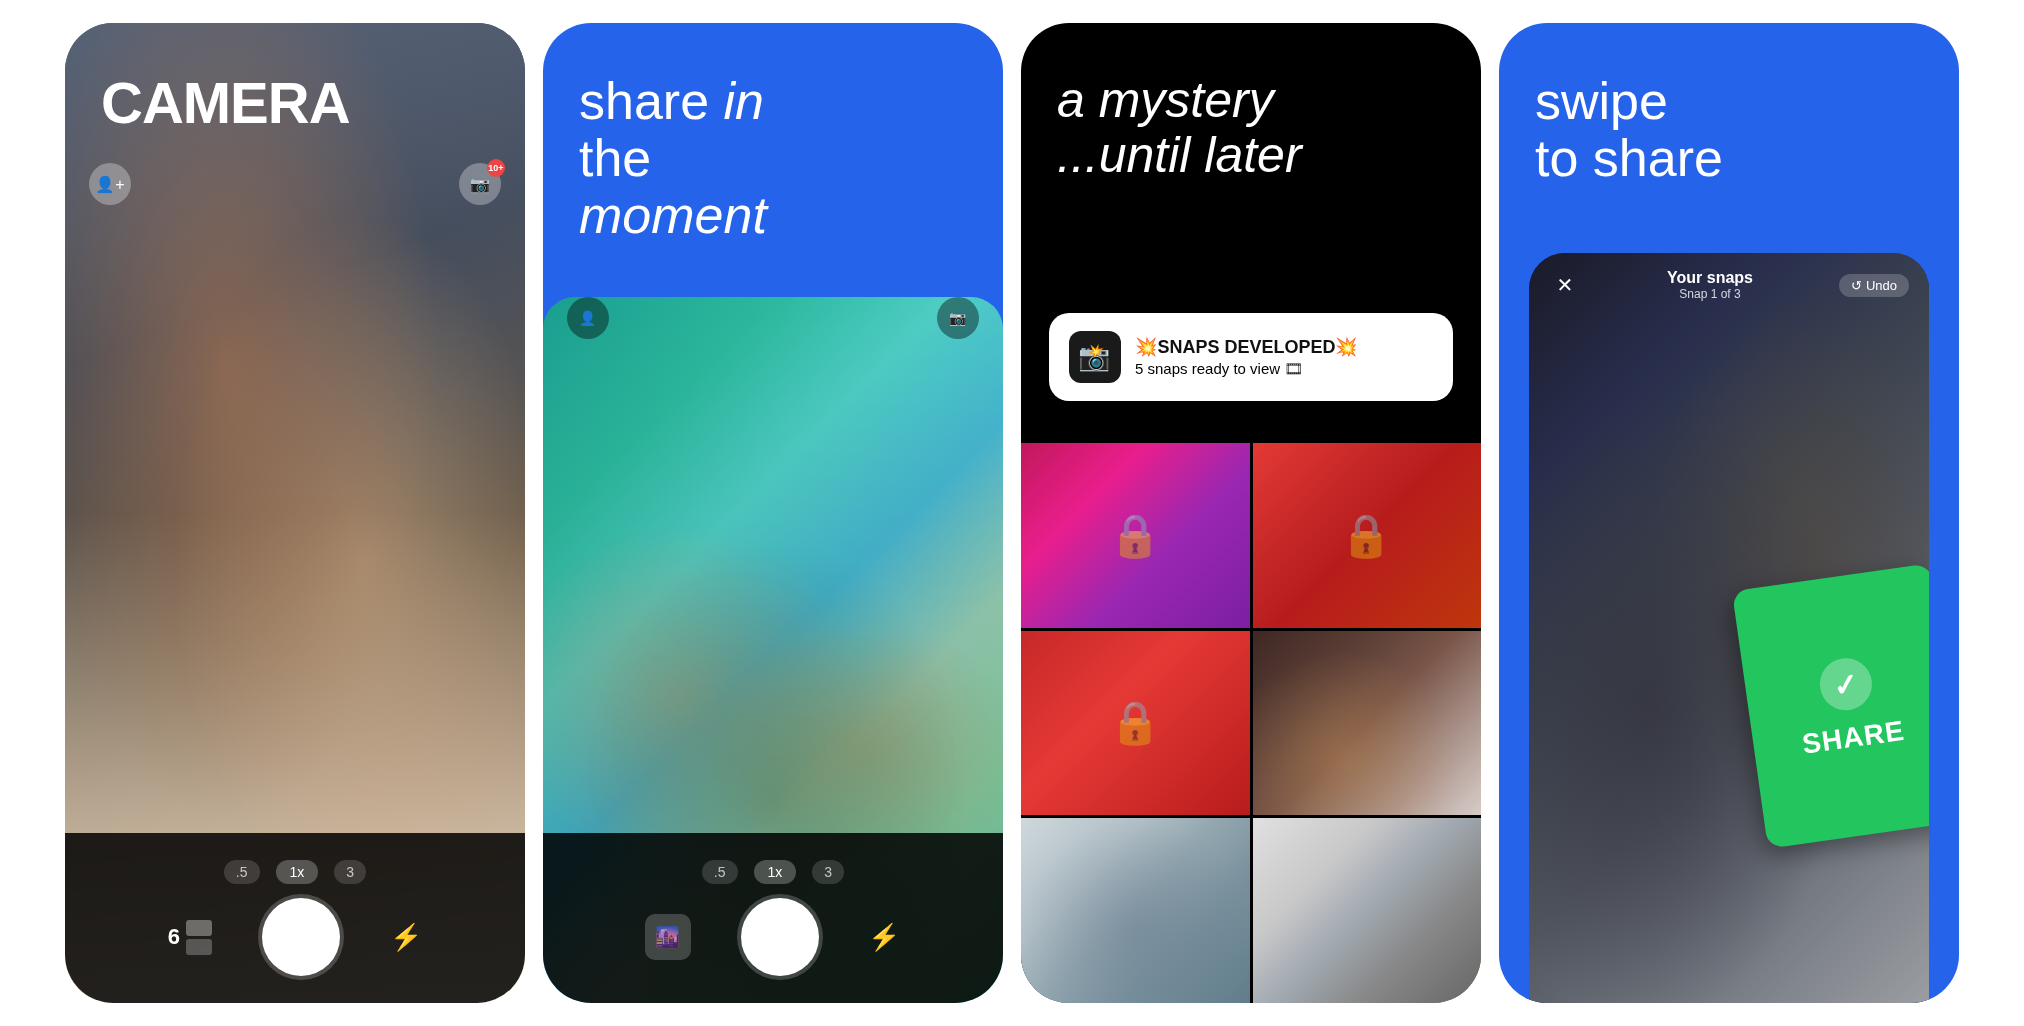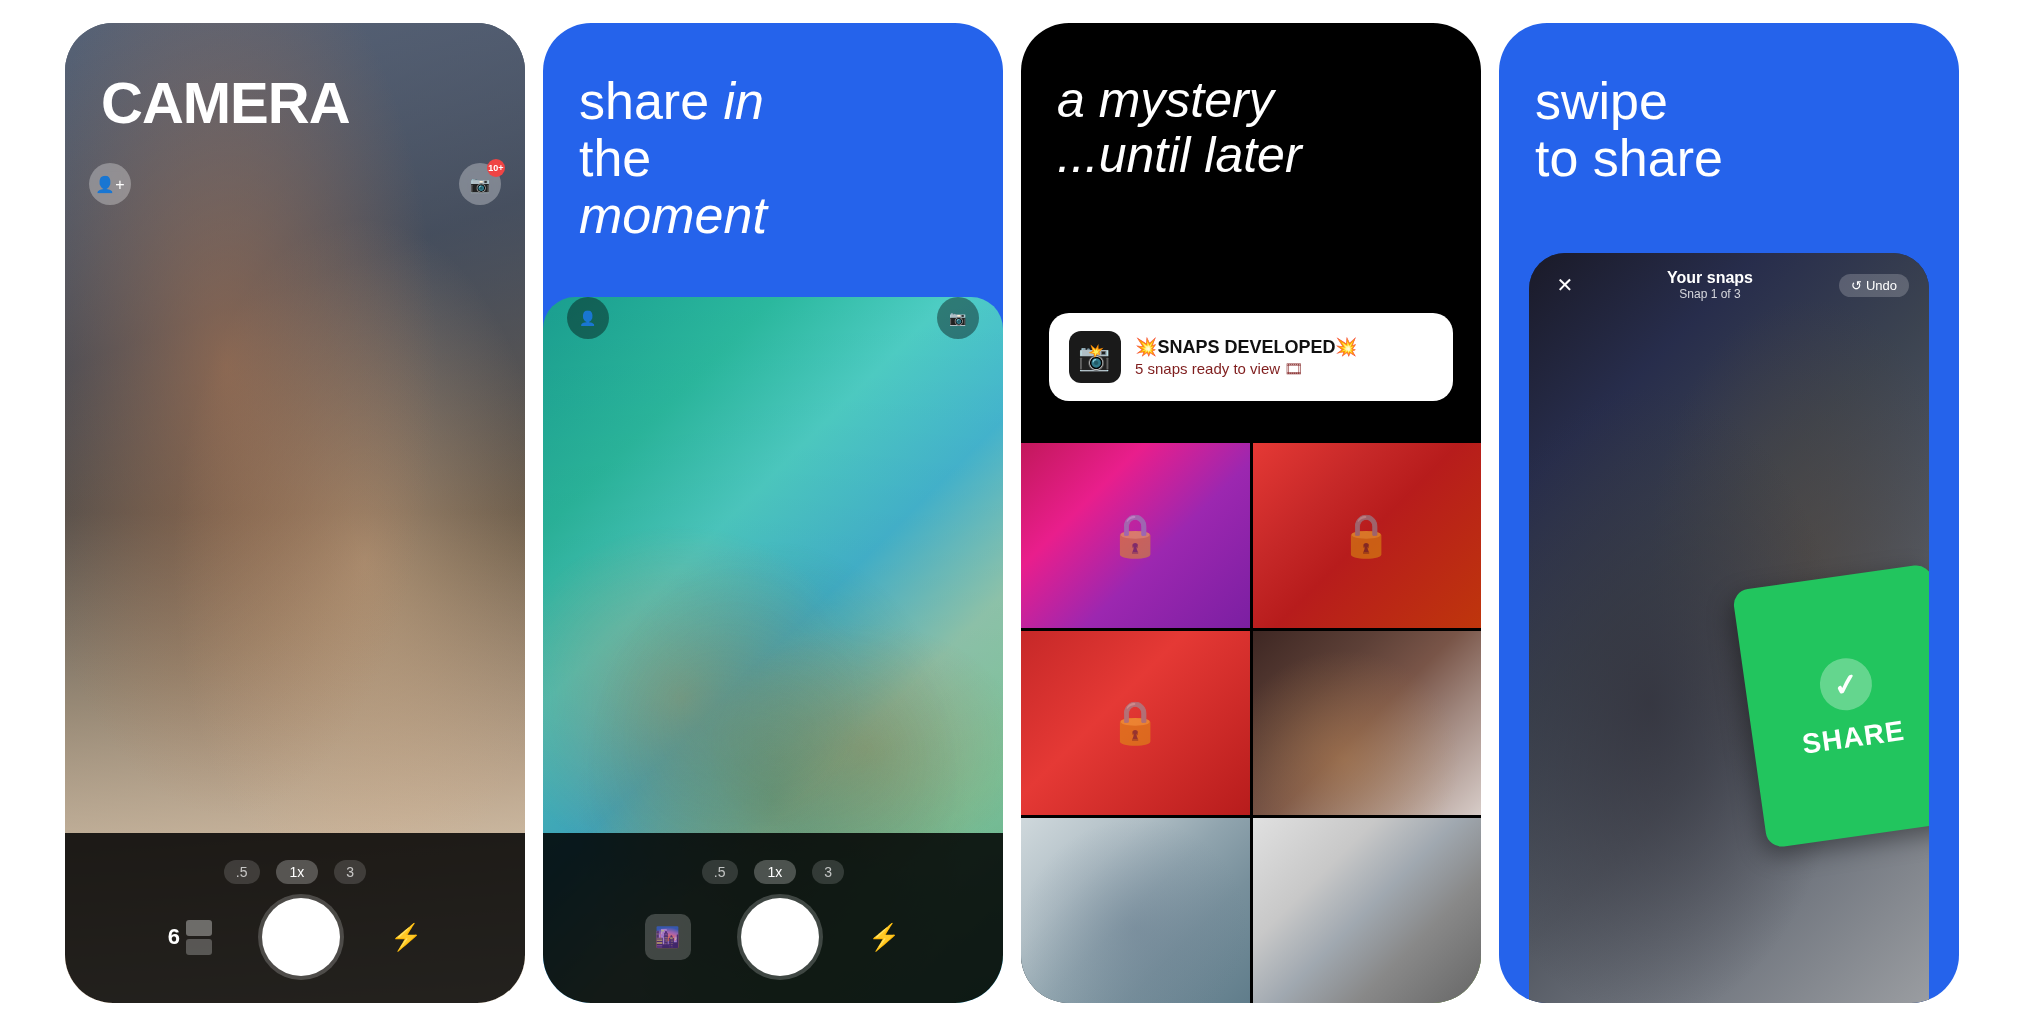--- a/index.html
+++ b/index.html
@@ -310,21 +310,21 @@
       font-size: 22px;
       flex-shrink: 0;
     }
     .notif-text .notif-title {
       font-weight: 800;
       font-size: 18px;
       color: #111;
     }
     .notif-text .notif-sub {
       font-size: 15px;
-      color: #7f1d1d;
+      color: #000000;
       margin-top: 2px;
     }
 
     
     .photo-grid {
       position: absolute;
       top: 420px;
       left: 0;
       right: 0;
       bottom: 0;

